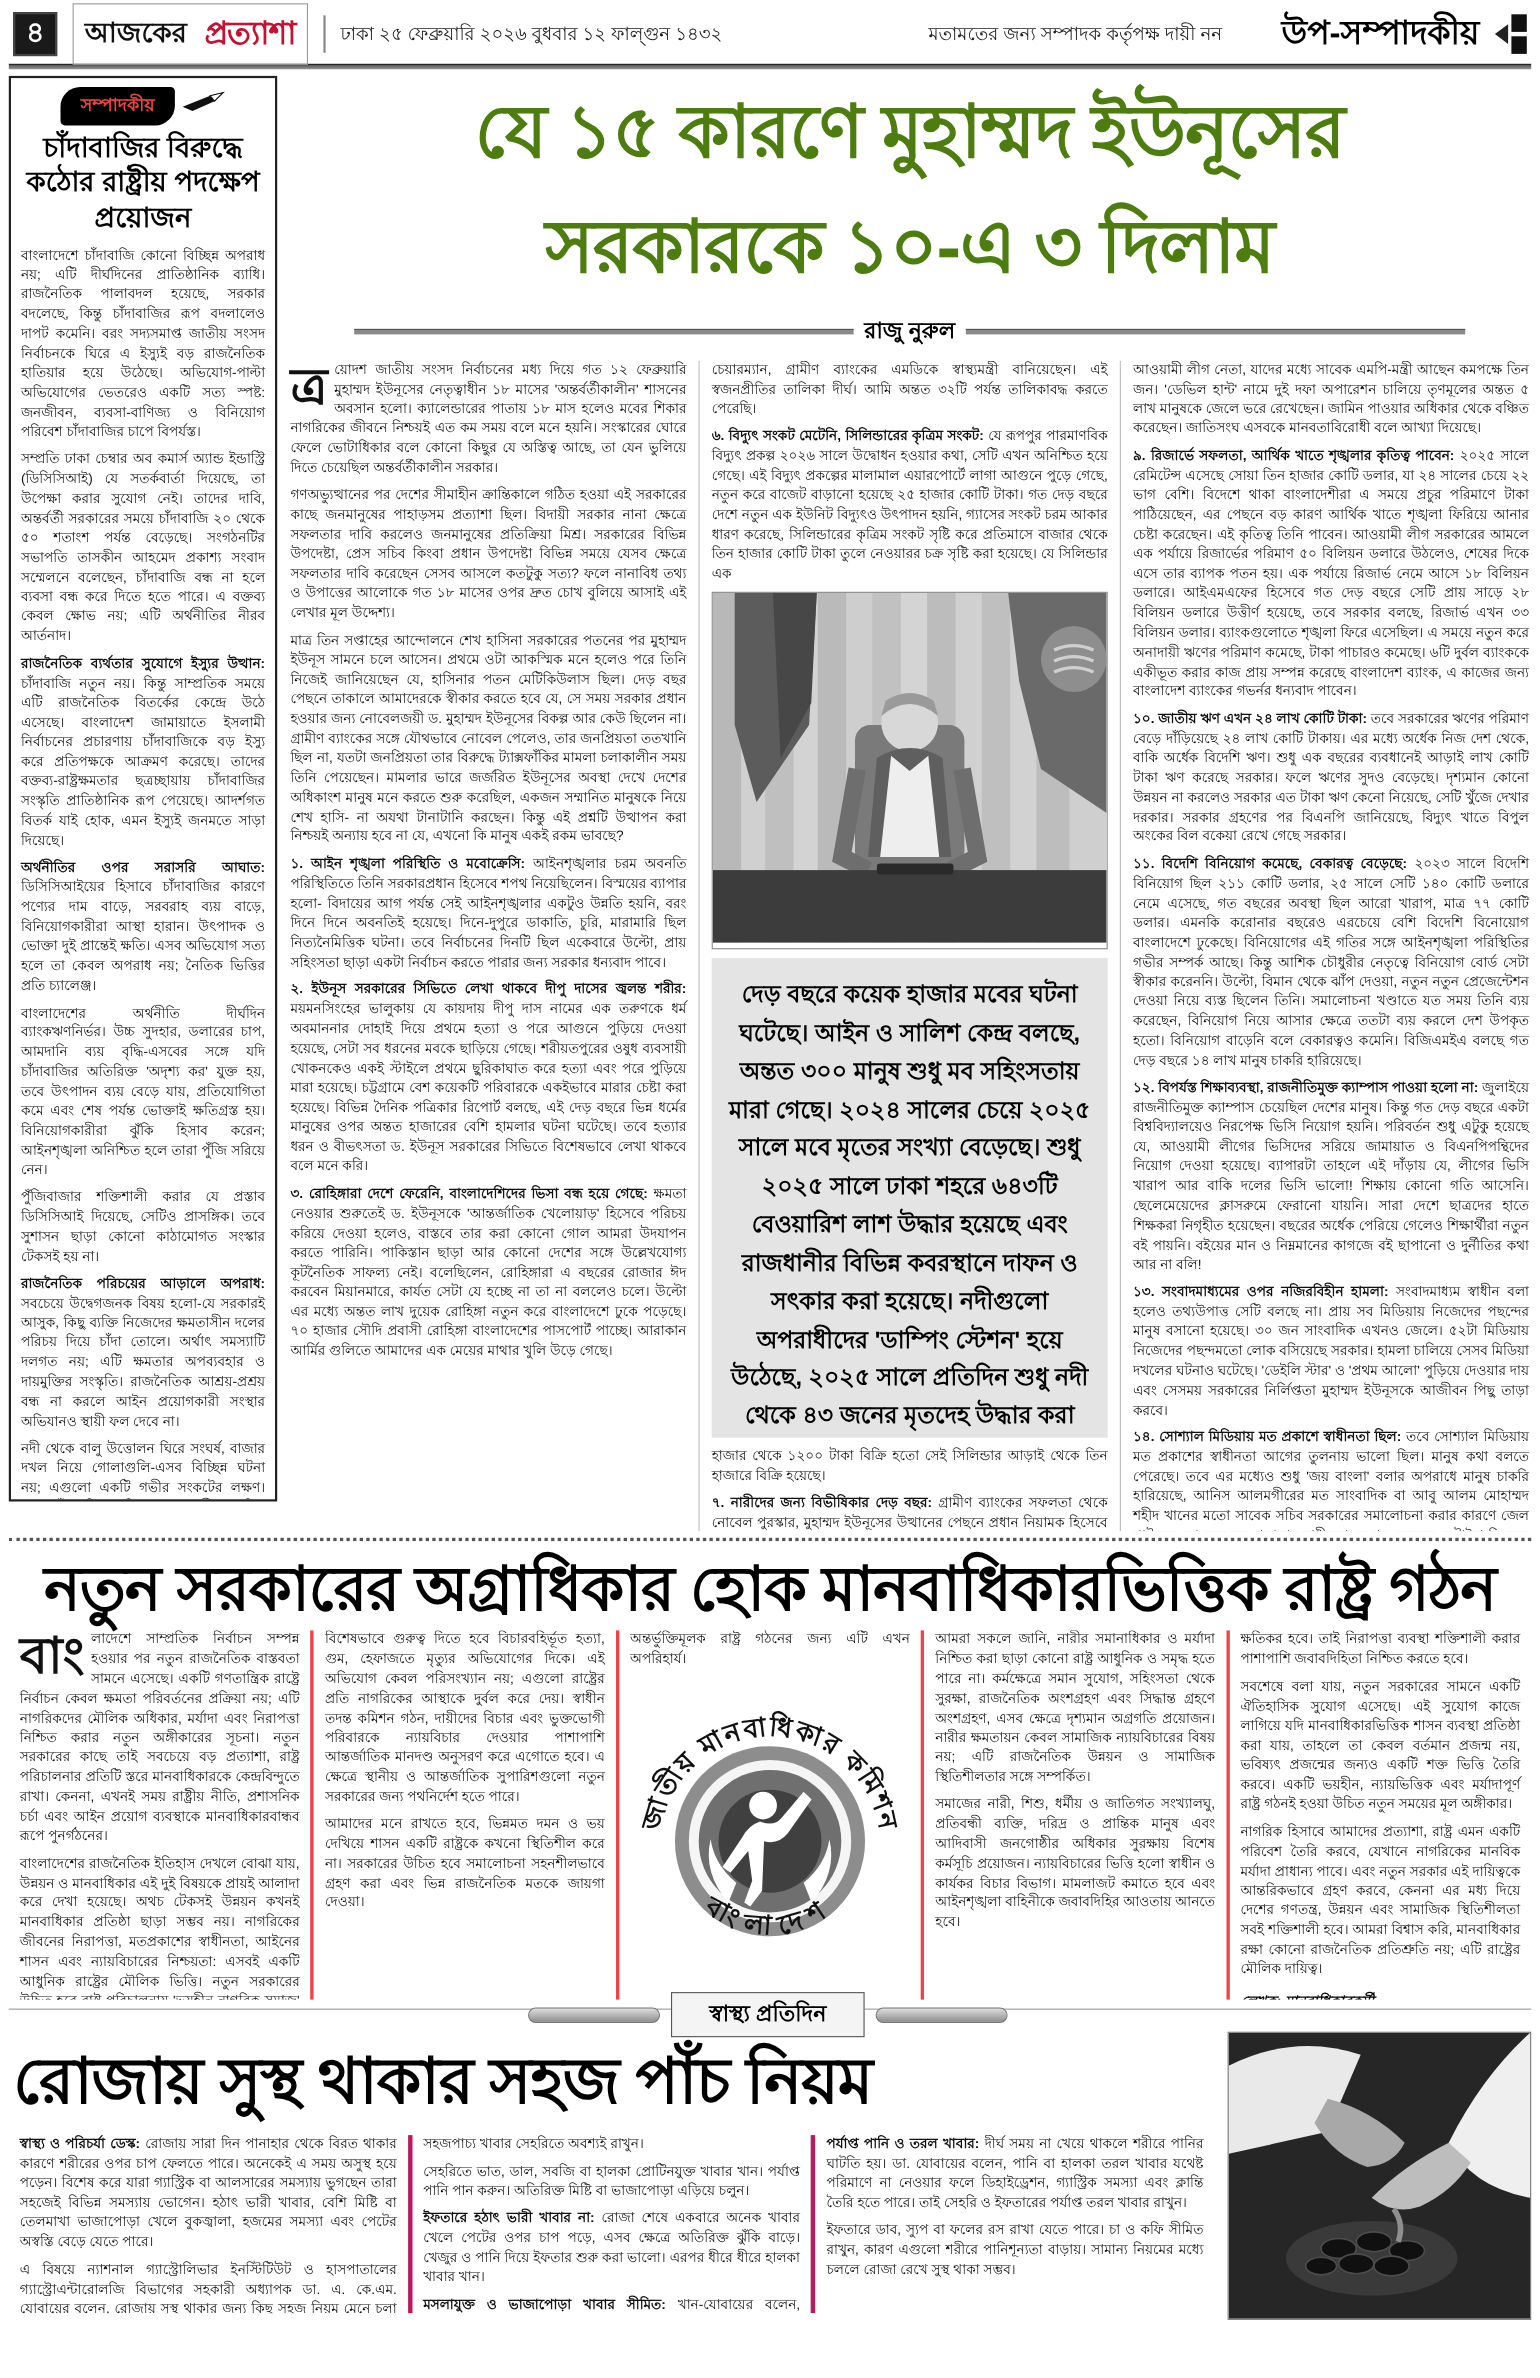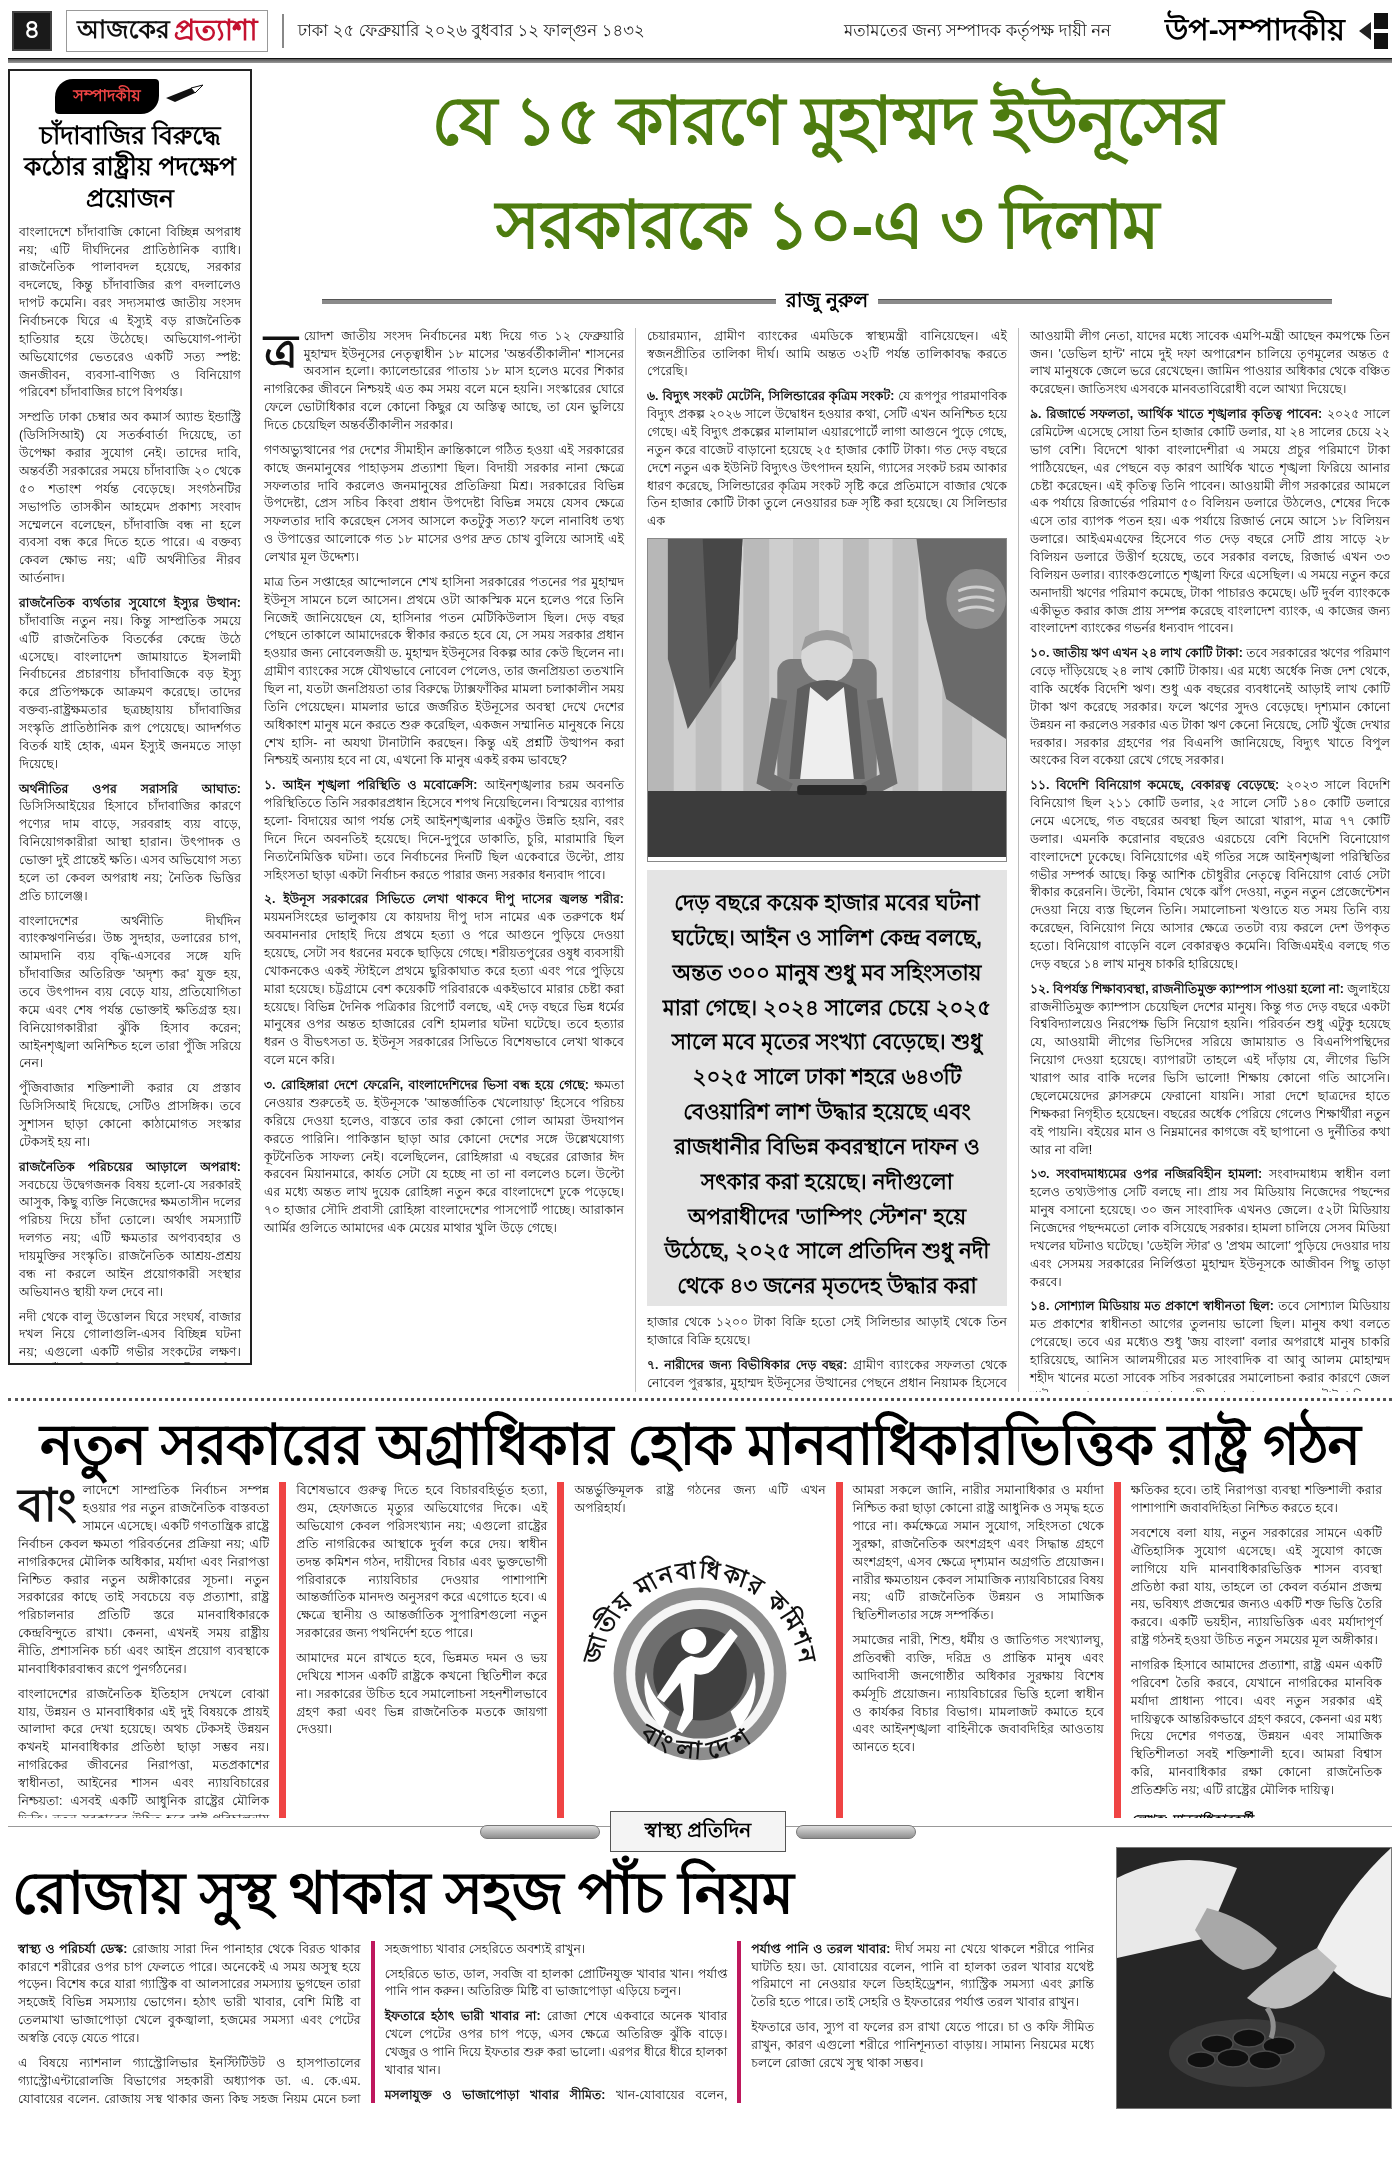--- a/index.html
+++ b/index.html
@@ -2,21 +2,21 @@
 <html><head>
 <meta charset="utf-8">
 <style>
   * { margin:0; padding:0; box-sizing:border-box; }
   body { background:#fff; font-family:"Liberation Sans","DejaVu Sans",sans-serif; }
   .page { width:1400px; height:2162px; margin:0 auto; background:#fff; overflow:hidden; position:relative; padding:6px 8px 0 8px; }
 
   
   .masthead { display:flex; align-items:center; gap:14px; height:50px; padding:2px 4px; }
   .pagenum { width:40px; height:40px; background:#1a1a1a; color:#fff; font-size:26px; font-weight:bold; display:flex; align-items:center; justify-content:center; border:2px solid #444; }
-  .logo-box { border:1px solid #999; padding:2px 10px; display:flex; align-items:baseline; gap:4px; height:42px; align-items:center; }
+  .logo-box { border:1px solid #999; padding:2px 10px; display:flex; align-items:baseline; gap:16px; height:56px; align-items:center; }
   .logo-black { font-size:25px; font-weight:bold; color:#111; }
   .logo-red { font-size:29px; font-weight:bold; color:#c41230; letter-spacing:-1px; }
   .mast-div { width:2px; height:34px; background:#888; }
   .dateline { font-size:16.5px; color:#222; white-space:nowrap; }
   .disclaimer { font-size:16.5px; color:#222; margin-left:auto; white-space:nowrap; }
   .section-title { font-size:30px; font-weight:bold; color:#000; margin-left:40px; white-space:nowrap; }
   .corner-marks { display:flex; align-items:center; gap:3px; }
   .tri-left { width:0; height:0; border-top:9px solid transparent; border-bottom:9px solid transparent; border-right:12px solid #222; }
   .sq-stack { display:flex; flex-direction:column; gap:4px; }
   .sq { width:14px; height:16px; background:#111; }
@@ -48,21 +48,21 @@
   .photo-wrap { margin:6px 0; border:1px solid #888; }
   .pull-quote { background:#e4e4e4; padding:16px 14px; text-align:center; font-size:21.5px; font-weight:bold; line-height:1.62; margin:8px 0; height:436px; overflow:hidden; }
   .author-note { font-size:13px; font-style:italic; font-weight:bold; margin-top:10px; }
 
   
   .second-article { border-top:3px dotted #555; margin-top:6px; padding-top:6px; }
   .headline2 { font-size:56px; font-weight:bold; text-align:center; line-height:1.35; letter-spacing:-1px; }
   .byline-row2 { display:flex; align-items:center; gap:10px; margin:6px 240px 8px 240px; }
   .cols2 { display:flex; height:336px; overflow:hidden; }
   .col2 { flex:1; padding:0 10px; overflow:hidden; }
-  .col2 + .col2 { border-left:7px solid #ef4444; }
+  .col2 + .col2 { border-left:3px solid #ef4444; }
   .logo-col { display:flex; flex-direction:column; align-items:center; justify-content:flex-start; }
   .hr-logo { width:270px; height:300px; }
 
   
   .health { margin-top:8px; border-top:1px solid #999; position:relative; padding-top:20px; }
   .health-tabrow { position:absolute; top:-16px; left:0; right:4px; display:flex; align-items:center; justify-content:center; gap:10px; }
   .tab-bar { width:120px; height:14px; border-radius:7px; background:linear-gradient(#ddd,#8f8f8f); border:1px solid #777; }
   .health-tab { border:1px solid #555; background:#f4f4f4; font-size:20px; font-weight:bold; padding:3px 34px; }
   .health-flex { display:flex; gap:12px; }
   .health-left { flex:1; }

